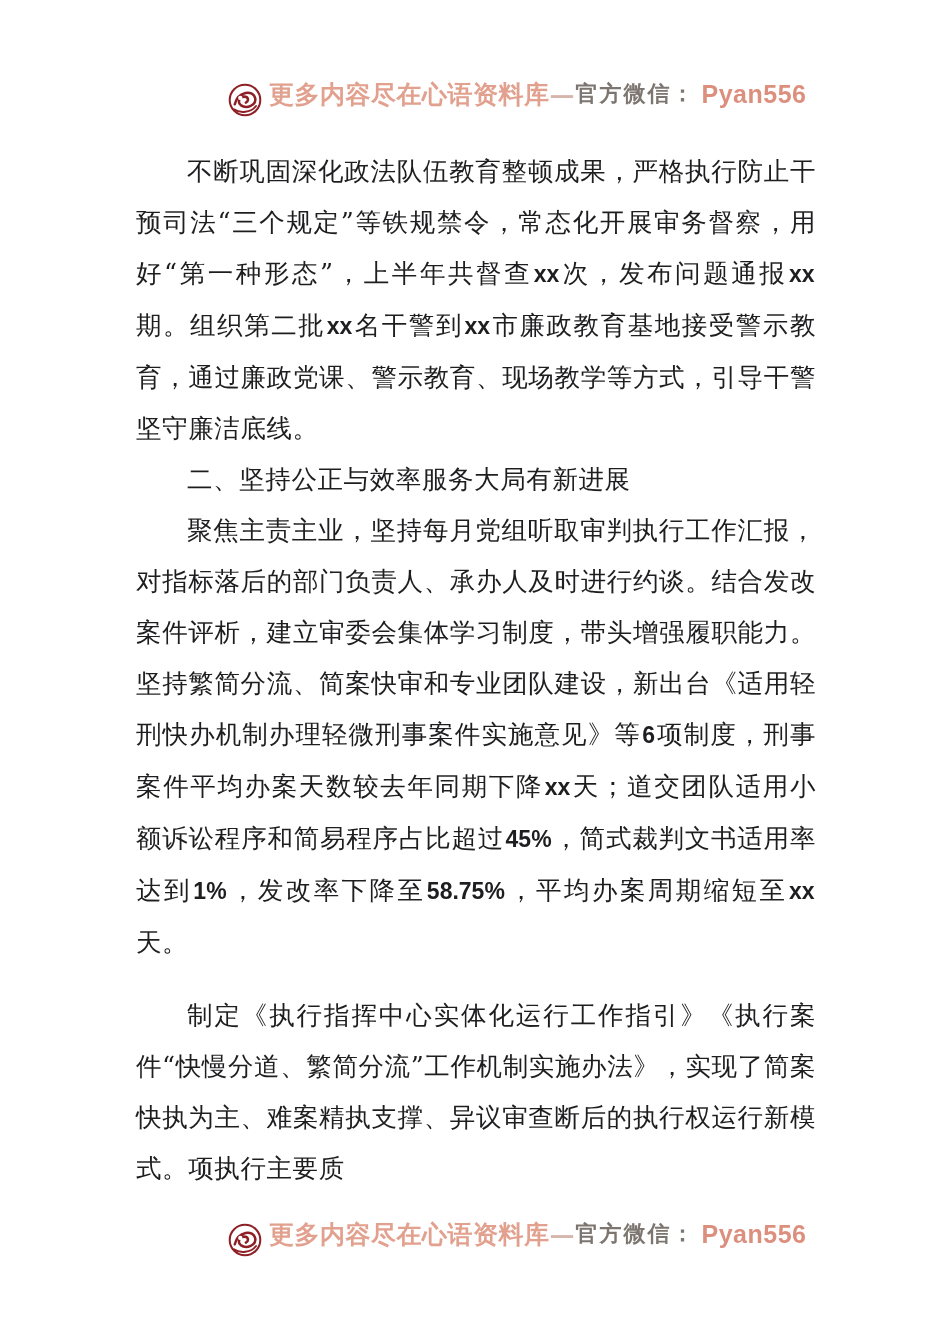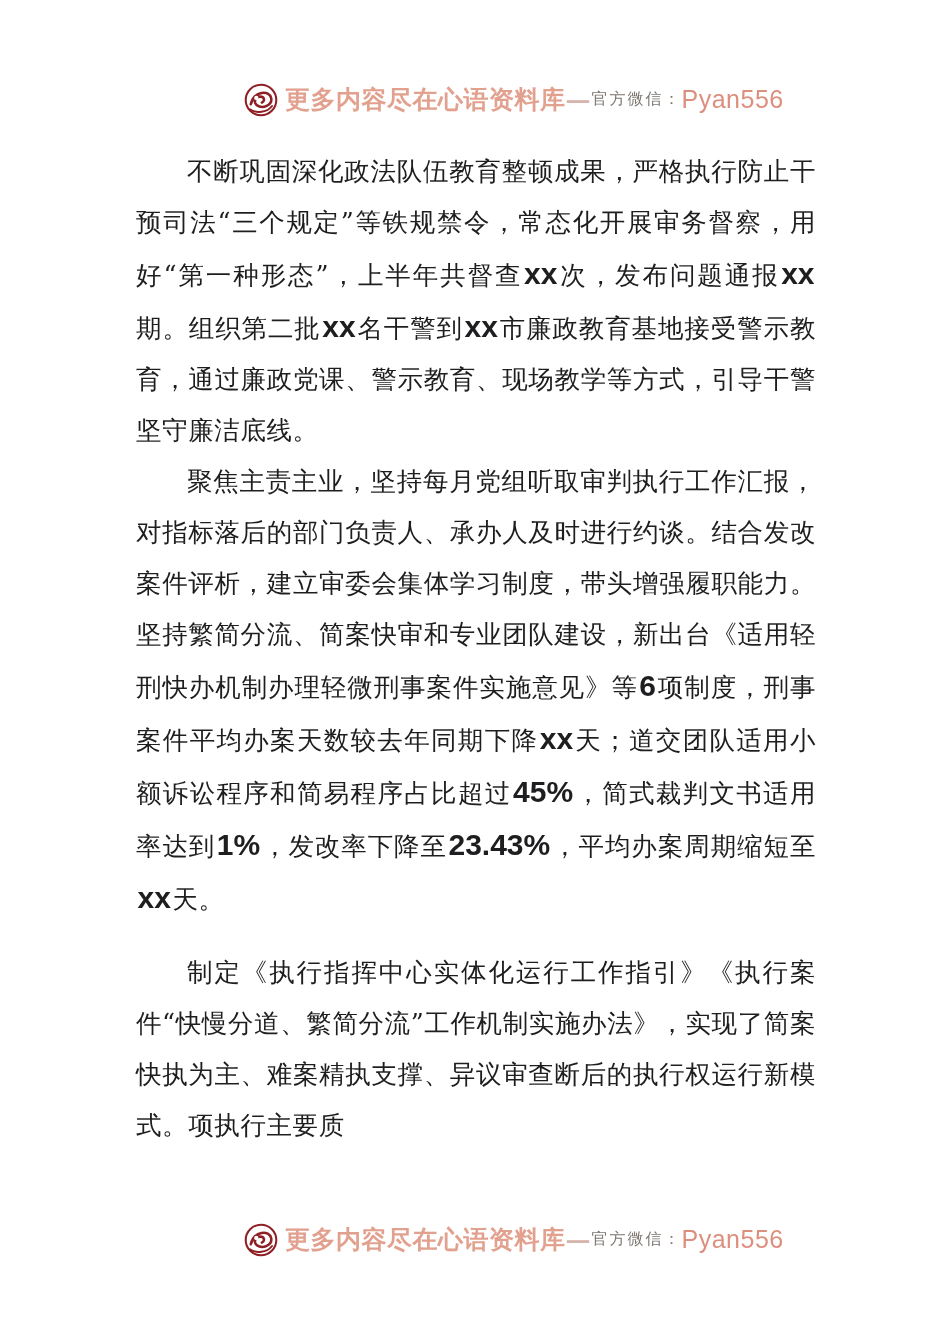--- a/index.html
+++ b/index.html
@@ -19,24 +19,23 @@
     position: relative;
     width: 950px;
     height: 1344px;
     background: #ffffff;
     box-sizing: border-box;
   }
 
   
   .watermark {
     position: absolute;
-    left: 16px;
+    left: 0;
     width: 808px;
     display: flex;
-    align-items: center;
     justify-content: flex-start;
     padding-left: 228px;
     box-sizing: border-box;
     white-space: nowrap;
     user-select: none;
   }
   .watermark-header { top: 82px; }
   .watermark-footer { top: 1222px; }
 
   .wm-logo {
@@ -57,34 +56,35 @@
     line-height: 1;
   }
   .wm-dash {
     font-size: 25px;
     font-weight: 700;
     color: #d6b5ac;
     line-height: 1;
   }
   .wm-text-sub {
     font-family: "DejaVu Serif", "Liberation Serif", serif;
-    font-size: 16px;
-    font-weight: 400;
+    font-size: 22px;
+    font-weight: 700;
     color: #7d7670;
     letter-spacing: 2px;
     line-height: 1;
     margin-left: 1px;
   }
   .wm-text-id {
     font-family: "Liberation Sans", "DejaVu Sans", sans-serif;
     font-size: 25px;
-    font-weight: 400;
+    font-weight: 700;
     color: #dd8f7e;
     letter-spacing: 0.5px;
     line-height: 1;
+    margin-left: 6px;
   }
 
   
   .body-text {
     position: absolute;
     left: 136px;
     top: 146px;
     width: 680px;
   }
 
@@ -103,21 +103,21 @@
   .para + .para { margin-top: 0; }
   .para.gap-before { margin-top: 22px; }
   .para.heading {
     text-indent: 51px;
   }
 
   
   .lat {
     font-family: "Liberation Sans", "DejaVu Sans", sans-serif;
     font-weight: 700;
-    font-size: 30px;
+    font-size: 23px;
     letter-spacing: 0;
     padding: 0 1.5px;
   }
 </style>
 </head>
 <body>
 
 <div class="page">
 
   <div class="watermark watermark-header">
@@ -130,21 +130,22 @@
       </svg>
     </span>
     <span class="wm-text-main">更多内容尽在心语资料库</span>
     <span class="wm-dash">—</span>
     <span class="wm-text-sub">官方微信：</span>
     <span class="wm-text-id">Pyan556</span>
   </div>
 
   <div class="body-text">
     <p class="para">不断巩固深化政法队伍教育整顿成果，严格执行防止干预司法“三个规定”等铁规禁令，常态化开展审务督察，用好“第一种形态”，上半年共督查<span class="lat">xx</span>次，发布问题通报<span class="lat">xx</span>期。组织第二批<span class="lat">xx</span>名干警到<span class="lat">xx</span>市廉政教育基地接受警示教育，通过廉政党课、警示教育、现场教学等方式，引导干警坚守廉洁底线。</p>
-    <p class="para">聚焦主责主业，坚持每月党组听取审判执行工作汇报，对指标落后的部门负责人、承办人及时进行约谈。结合发改案件评析，建立审委会集体学习制度，带头增强履职能力。坚持繁简分流、简案快审和专业团队建设，新出台《适用轻刑快办机制办理轻微刑事案件实施意见》等<span class="lat">6</span>项制度，刑事案件平均办案天数较去年同期下降<span class="lat">xx</span>天；道交团队适用小额诉讼程序和简易程序占比超过<span class="lat">45%</span>，简式裁判文书适用率达到<span class="lat">1%</span>，发改率下降至<span class="lat">23.43%</span>，平均办案周期缩短至<span class="lat">xx</span>天。</p>
+    <p class="para heading">二、坚持公正与效率服务大局有新进展</p>
+    <p class="para">聚焦主责主业，坚持每月党组听取审判执行工作汇报，对指标落后的部门负责人、承办人及时进行约谈。结合发改案件评析，建立审委会集体学习制度，带头增强履职能力。坚持繁简分流、简案快审和专业团队建设，新出台《适用轻刑快办机制办理轻微刑事案件实施意见》等<span class="lat">6</span>项制度，刑事案件平均办案天数较去年同期下降<span class="lat">xx</span>天；道交团队适用小额诉讼程序和简易程序占比超过<span class="lat">45%</span>，简式裁判文书适用率达到<span class="lat">1%</span>，发改率下降至<span class="lat">58.75%</span>，平均办案周期缩短至<span class="lat">xx</span>天。</p>
     <p class="para gap-before">制定《执行指挥中心实体化运行工作指引》《执行案件“快慢分道、繁简分流”工作机制实施办法》，实现了简案快执为主、难案精执支撑、异议审查断后的执行权运行新模式。项执行主要质</p>
   </div>
 
   <div class="watermark watermark-footer">
     <span class="wm-logo">
       <svg viewBox="0 0 40 40" width="34" height="34" aria-hidden="true">
         <circle cx="20" cy="20" r="18" fill="none" stroke="#8e1f24" stroke-width="2.4"></circle>
         <path d="M8 25 C12 9, 30 8, 32 18 C33.5 26, 22 31, 15 26 C11 23, 13 16, 19 16 C24 16, 25 21, 21 23" fill="none" stroke="#8e1f24" stroke-width="3" stroke-linecap="round"></path>
         <path d="M7 31 C14 36, 27 35, 33 27" fill="none" stroke="#8e1f24" stroke-width="2.2" stroke-linecap="round"></path>
         <circle cx="14.5" cy="17.5" r="2.6" fill="#ffffff"></circle>

